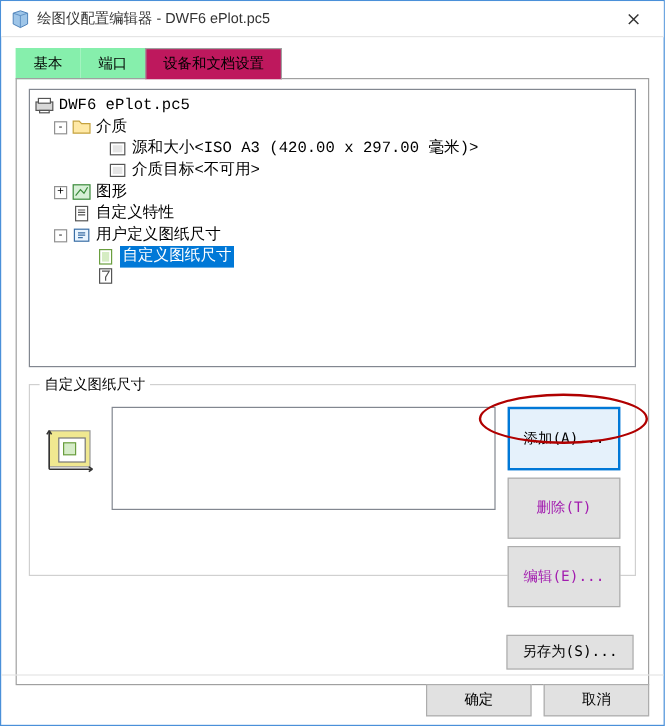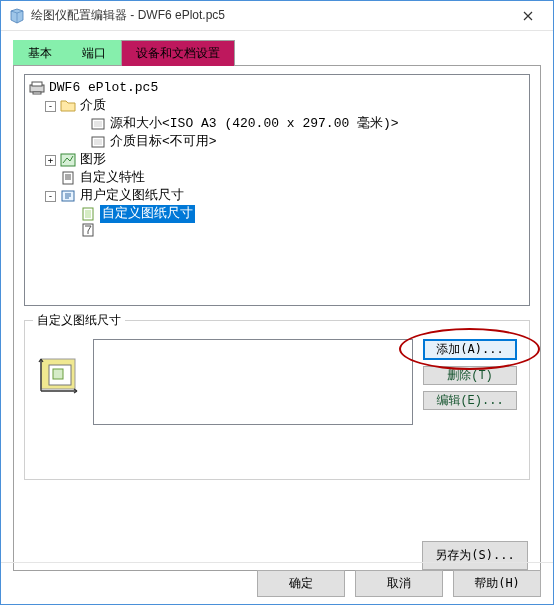--- a/index.html
+++ b/index.html
@@ -23,24 +23,24 @@
     .expander { display: inline-flex; width: 11px; height: 11px; border: 1px solid #919191; align-items: center; justify-content: center; font-size: 9px; line-height: 9px; margin-right: 4px; color: #000; font-family: monospace; cursor: pointer; }
     .no-exp { display: inline-block; width: 15px; }
     .node-icon { width: 16px; height: 14px; display: inline-block; margin-right: 4px; vertical-align: middle; }
     .selected { background: #0078d7; color: #fff; padding: 0 2px; }
     .groupbox { border: 1px solid #d0d0d0; padding: 14px 12px 12px 12px; margin-top: 2px; position: relative; height: 160px; }
     .gb-label { position: absolute; top: -9px; left: 8px; background: #fff; padding: 0 4px; font-size: 12px; }
     .gb-inner { display: flex; align-items: flex-start; height: 100%; }
     .gb-icon { width: 46px; height: 46px; margin-right: 10px; margin-top: 16px; }
     .list-box { flex: 1; border: 1px solid #828790; height: 86px; background: #fff; margin-top: 4px; }
     .btn-col { display: flex; flex-direction: column; gap: 6px; margin-left: 10px; margin-top: 4px; position: relative; }
-    .btn { background: #e1e1e1; border: 1px solid #adadad; font-size: 12px; font-family: SimSun, monospace; padding: 0 8px; min-width: 94px; cursor: pointer; text-align: center; }
-    .btn.disabled { color: #14532d; cursor: default; font-family: Liberation Mono, monospace; }
+    .btn { background: #e1e1e1; border: 1px solid #adadad; font-size: 12px; font-family: SimSun, monospace; padding: 16px 8px; min-width: 94px; cursor: pointer; text-align: center; }
+    .btn.disabled { color: #a21caf; cursor: default; }
     .btn.highlight { border: 2px solid #0078d7; background: #e5f1fb; }
-    .bottom-row { position: absolute; bottom: 0; right: 12px; display: flex; gap: 50px; }
+    .bottom-row { position: absolute; bottom: 12px; right: 12px; display: flex; gap: 50px; }
     .bottom-row .btn { min-width: 106px; padding: 5px 8px; }
     .dlg-buttons { position: absolute; bottom: 0; right: 0; height: 42px; width: 100%; display: flex; justify-content: flex-end; align-items: center; gap: 10px; padding-right: 12px; border-top: 1px solid #e5e5e5; }
     .dlg-buttons .btn { min-width: 88px; padding: 4px 8px; }
     .ellipse-highlight { position: absolute; border: 2px solid #b00000; border-radius: 50%; pointer-events: none; }
   </style>
 </head>
 <body>
 
 <div class="window">
 
@@ -166,16 +166,15 @@
       <div class="bottom-row">
         <button class="btn">另存为(S)...</button>
       </div>
 
     </div>
   </div>
 
   <div class="dlg-buttons">
     <button class="btn">确定</button>
     <button class="btn">取消</button>
-    <button class="btn">帮助(H)</button>
   </div>
 
 </div>
 
 </body></html>

